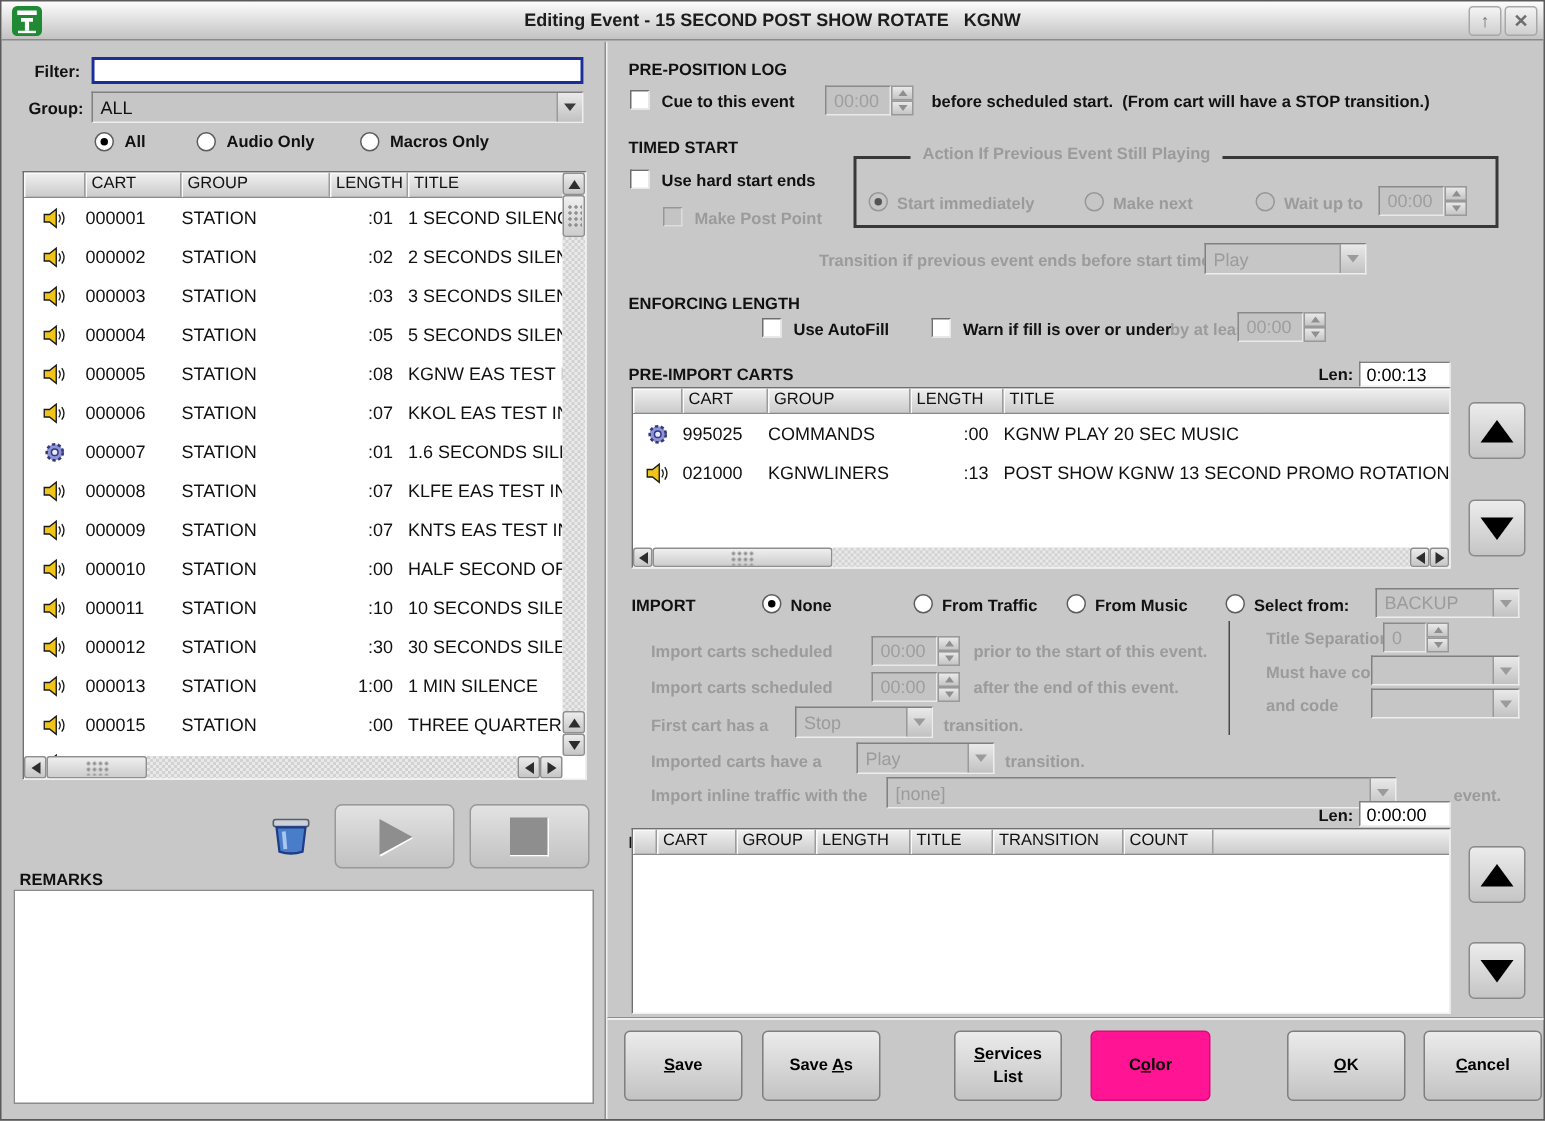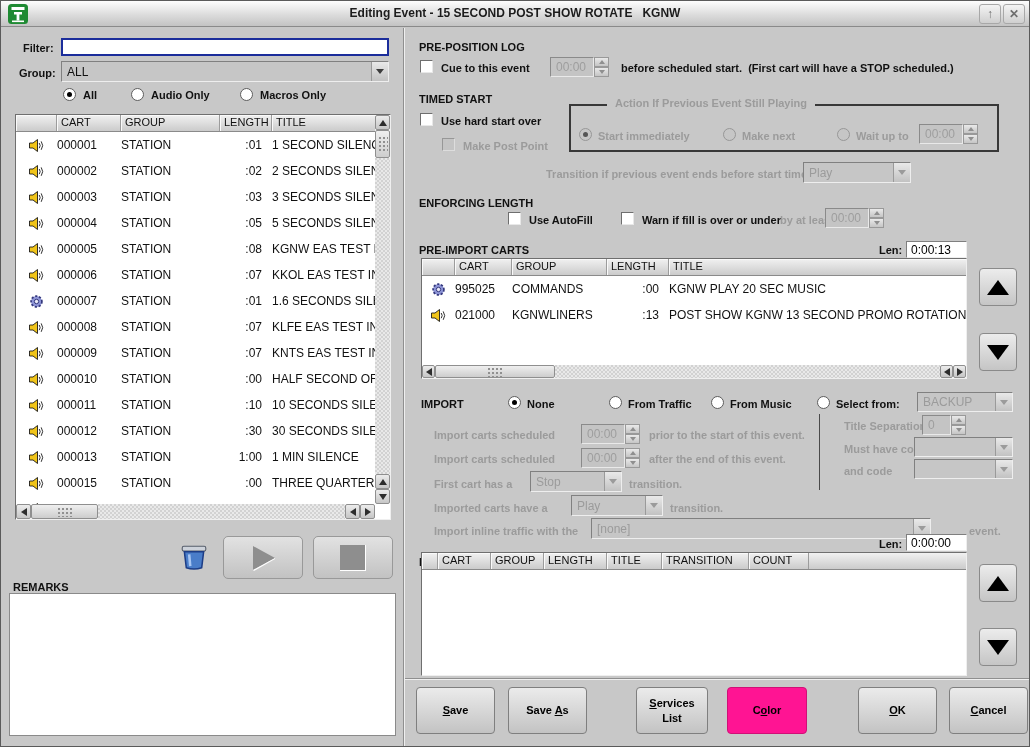--- a/index.html
+++ b/index.html
@@ -382,25 +382,25 @@
     <div class="sval">00:00</div>
     <div class="sarr">
         <div>
           <span class="tu"></span>
         </div>
         <div>
           <span class="td"></span>
         </div>
       </div>
   </div>
-  <span class="abs b" style="left:620px;top:61px;white-space:pre">before scheduled start.  (First cart will have a STOP scheduled.)</span>
+  <span class="abs b" style="left:620px;top:61px;white-space:pre">before scheduled start.  (From cart will have a STOP transition.)</span>
 
   <span class="abs b" style="left:418px;top:92px">TIMED START</span>
   <span class="abs cb" style="left:419px;top:112px"></span>
-  <span class="abs b" style="left:440px;top:114px">Use hard start over</span>
+  <span class="abs b" style="left:440px;top:114px">Use hard start ends</span>
   <span class="abs cb d" style="left:441px;top:137px"></span>
   <span class="abs b dis" style="left:462px;top:139px">Make Post Point</span>
 
   <div class="abs groupbox" style="left:568px;top:103px;width:430px;height:48px"></div>
   <span class="abs glegend" style="left:606px;top:96px">Action If Previous Event Still Playing</span>
   <span class="abs rb d sel" style="left:578px;top:127px"></span>
   <span class="abs b dis" style="left:597px;top:129px">Start immediately</span>
   <span class="abs rb d" style="left:722px;top:127px"></span>
   <span class="abs b dis" style="left:741px;top:129px">Make next</span>
   <span class="abs rb d" style="left:836px;top:127px"></span>

